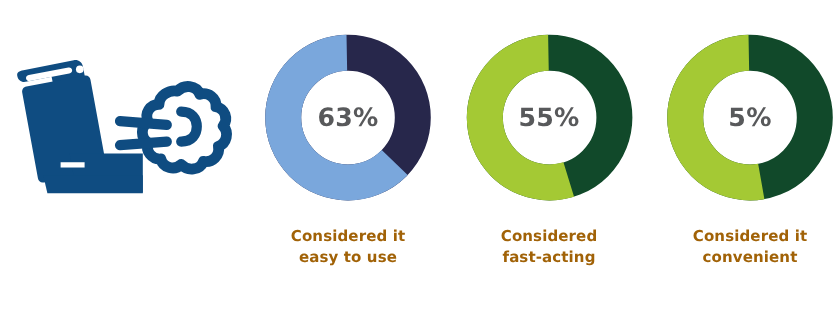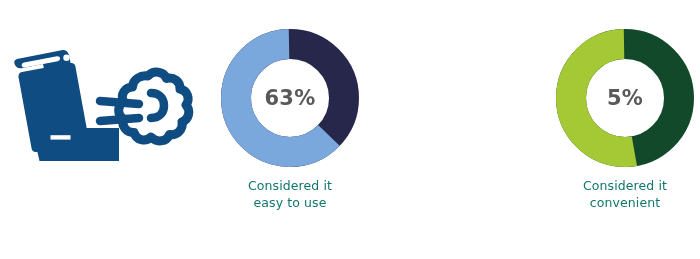--- a/index.html
+++ b/index.html
@@ -78,27 +78,28 @@
     align-items: center;
     justify-content: center;
     font-size: 21px;
     font-weight: bold;
     color: #58595b;
     letter-spacing: 0.2px;
     pointer-events: none;
   }
 
   .stat-caption {
-    margin-top: 10px;
+    margin-top: 21px;
     text-align: center;
     font-size: 12.5px;
     line-height: 1.35;
-    color: #0f766e;
+    color: #a16207;
     letter-spacing: 0.1px;
     white-space: pre-line;
+    font-weight: bold;
   }
 </style>
 </head>
 <body>
 
 <div class="infographic">
 
   <div class="inhaler-figure">
     <svg viewBox="0 0 200 170" width="200" height="170">
       <g fill="#0f4c81">
@@ -156,20 +157,31 @@
           <circle cx="70" cy="70" r="54" fill="none" stroke="#27274b" stroke-width="30"></circle>
           <circle class="donut-fill" cx="70" cy="70" r="54" fill="none" stroke="#7aa7dc" stroke-width="30" stroke-dasharray="211.75396415024952 127.53804243744813" transform="rotate(-90 70 70) scale(1,-1) translate(0,-140)" stroke-dashoffset="-1"></circle>
           <circle cx="70" cy="70" r="54" fill="none" stroke="#ffffff" stroke-width="0"></circle>
         </svg>
         <div class="donut-value">63%</div>
       </div>
       <div class="stat-caption">Considered it
 easy to use</div>
     </div>
 
+    <div class="stat-item">
+      <div class="donut-wrap">
+        <svg viewBox="0 0 140 140">
+          <circle cx="70" cy="70" r="54" fill="none" stroke="#11492a" stroke-width="30"></circle>
+          <circle class="donut-fill" cx="70" cy="70" r="54" fill="none" stroke="#a4c934" stroke-width="30" stroke-dasharray="184.61060362323371 154.68140296446393" transform="rotate(-90 70 70) scale(1,-1) translate(0,-140)" stroke-dashoffset="-1"></circle>
+        </svg>
+        <div class="donut-value">55%</div>
+      </div>
+      <div class="stat-caption">Considered
+fast-acting</div>
+    </div>
 
     <div class="stat-item">
       <div class="donut-wrap">
         <svg viewBox="0 0 140 140">
           <circle cx="70" cy="70" r="54" fill="none" stroke="#11492a" stroke-width="30"></circle>
           <circle class="donut-fill" cx="70" cy="70" r="54" fill="none" stroke="#a4c934" stroke-width="30" stroke-dasharray="177.82476349147976 161.46724309621789" transform="rotate(-90 70 70) scale(1,-1) translate(0,-140)" stroke-dashoffset="-1"></circle>
         </svg>
         <div class="donut-value">5%</div>
       </div>
       <div class="stat-caption">Considered it

